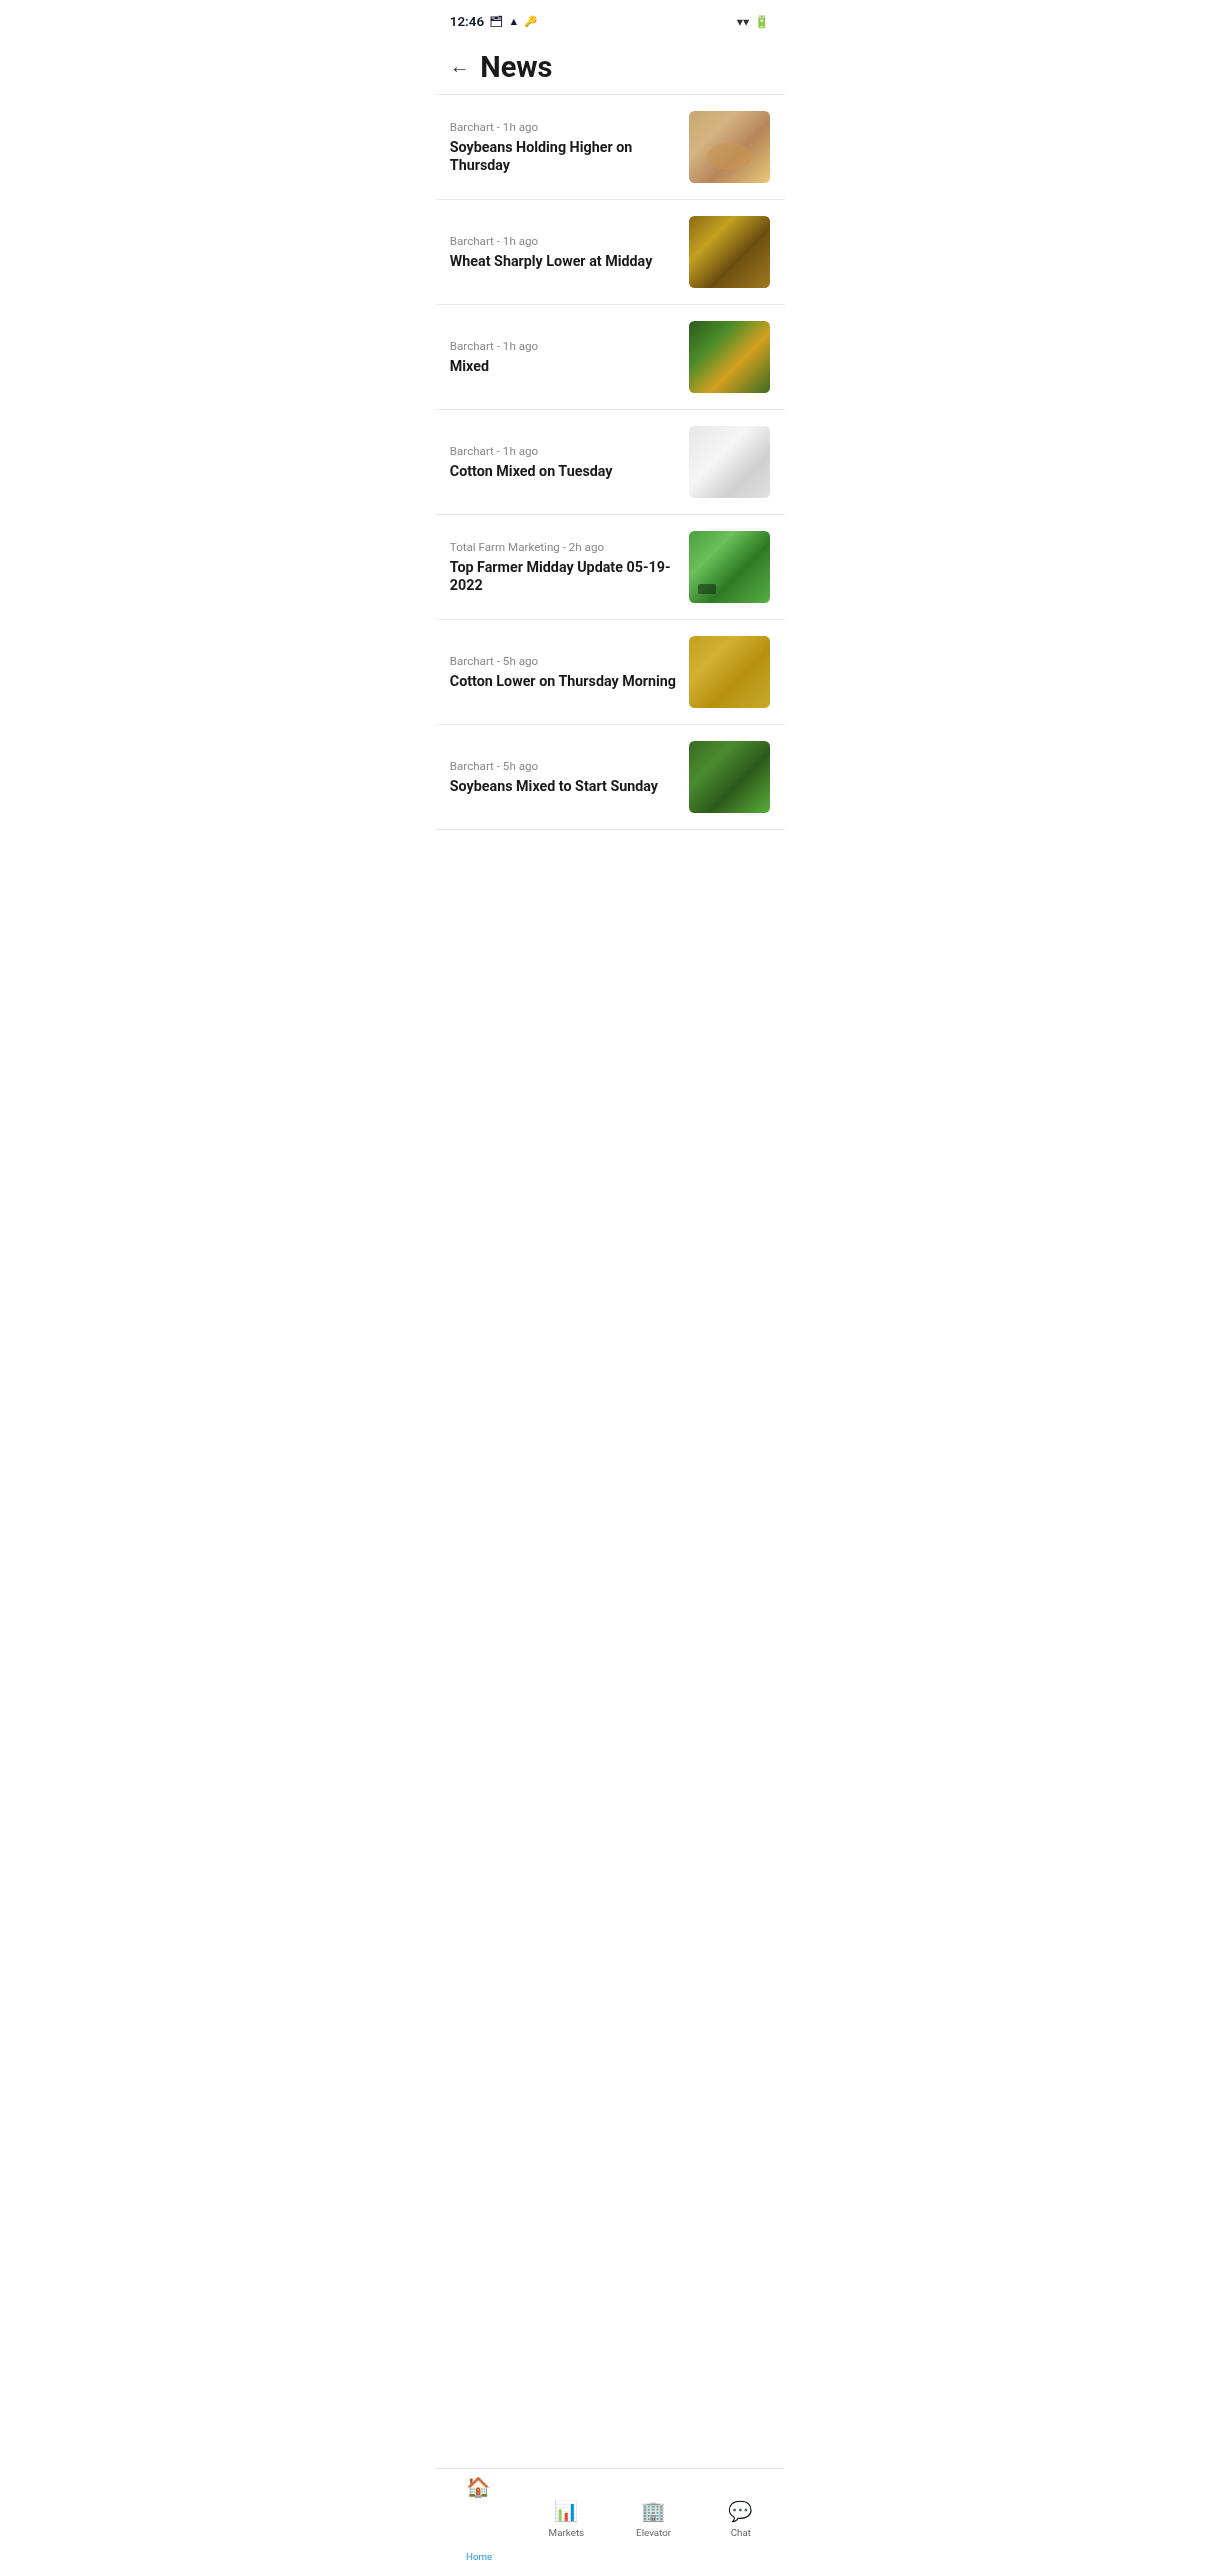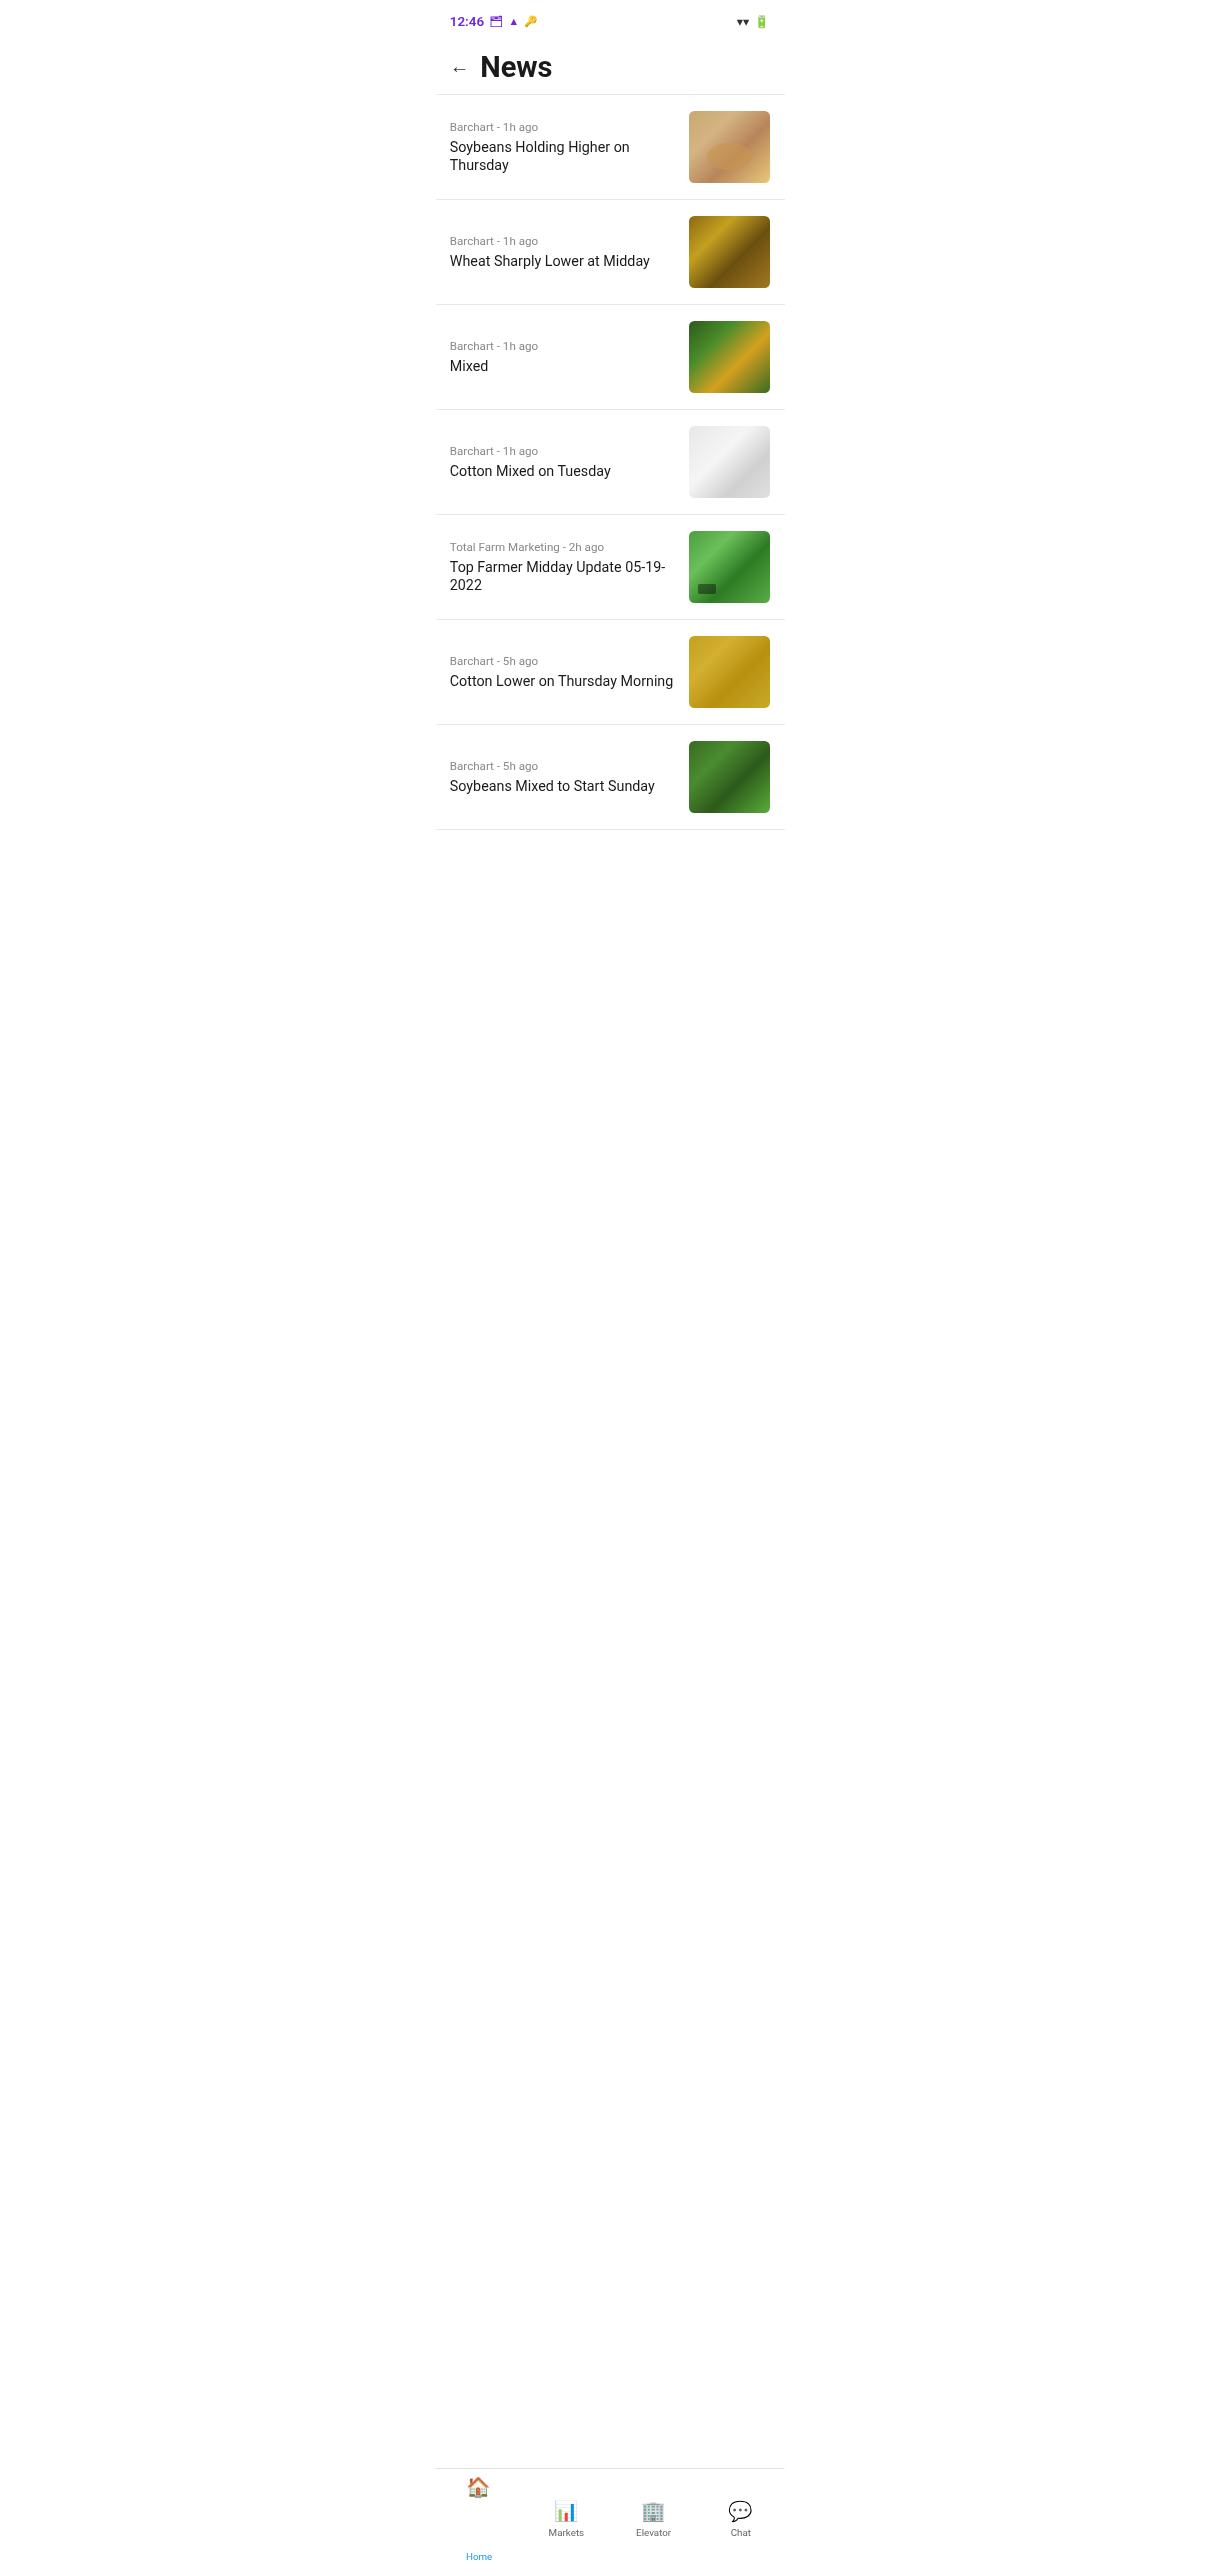--- a/index.html
+++ b/index.html
@@ -27,21 +27,21 @@
       padding: 7.2px 14.3px 3.6px;
       height: 39px;
     }
 
     .status-left {
       display: flex;
       align-items: center;
       gap: 5.4px;
       font-size: 13.4px;
       font-weight: 600;
-      color: #6d28d9;
+      color: #0f172a;
     }
 
     .status-right {
       display: flex;
       align-items: center;
       gap: 5.4px;
     }
 
     .wifi-icon {
       font-size: 12.5px;
@@ -98,21 +98,21 @@
     }
 
     .news-source {
       font-size: 11.6px;
       color: #888;
       margin-bottom: 3.6px;
     }
 
     .news-title {
       font-size: 14.3px;
-      font-weight: 400;
+      font-weight: 700;
       color: #1a1a1a;
       line-height: 1.3;
     }
 
     .news-thumbnail {
       width: 81px;
       height: 72px;
       border-radius: 5.4px;
       flex-shrink: 0;
       overflow: hidden;

